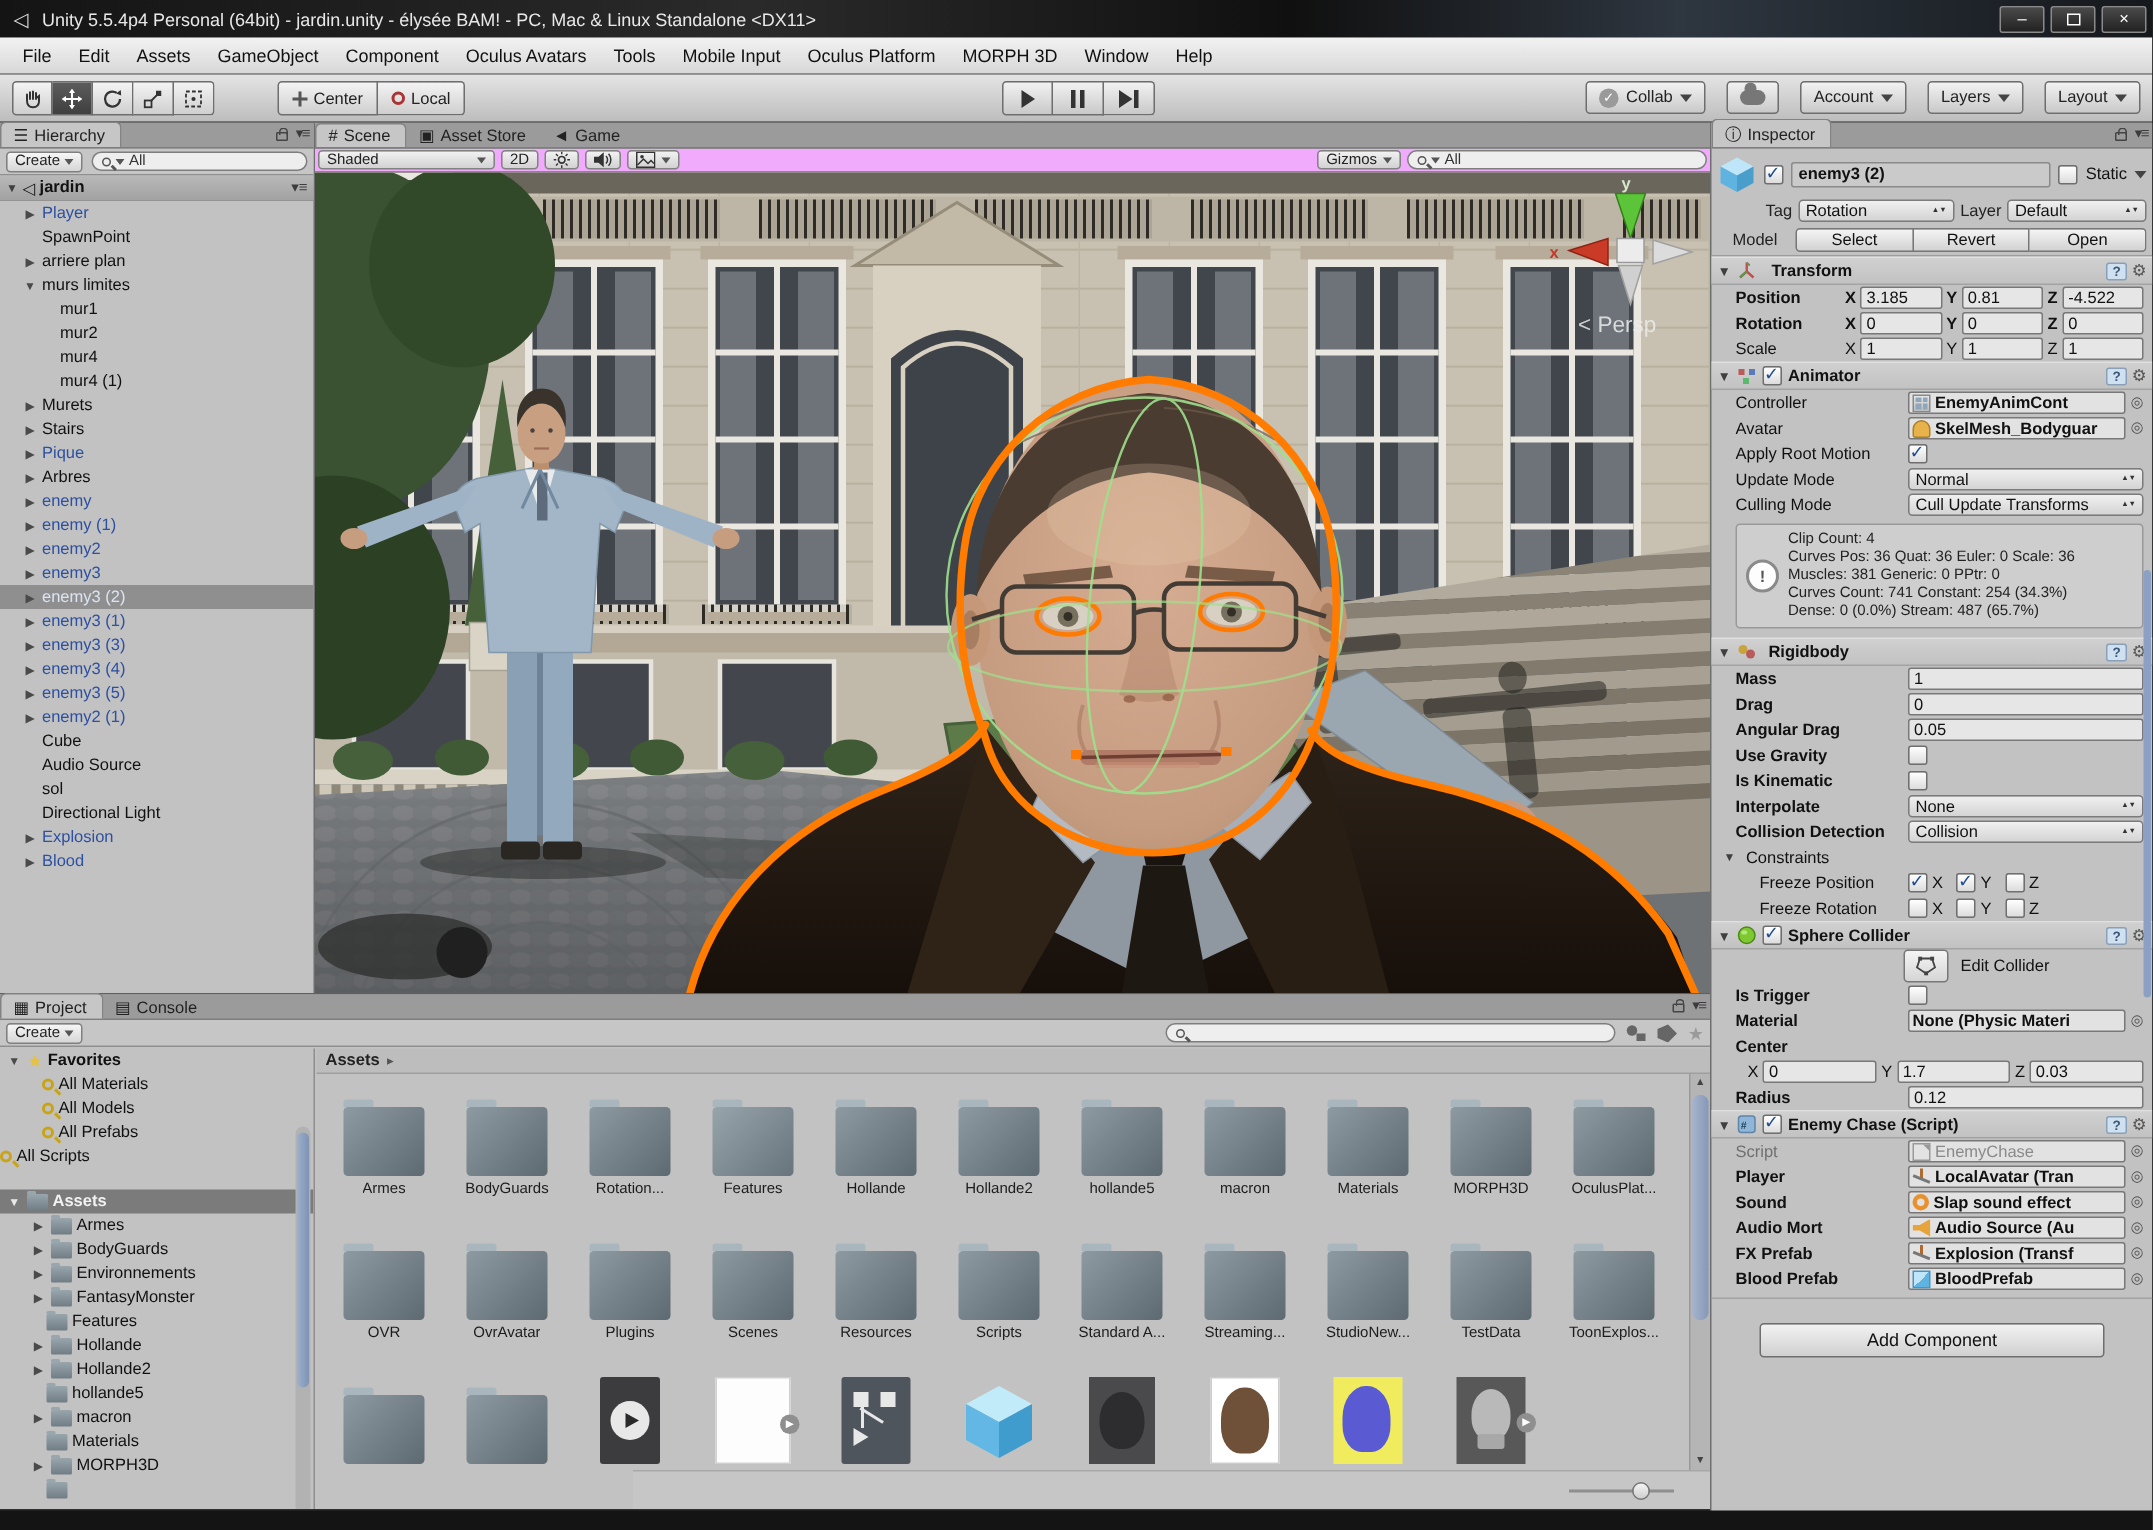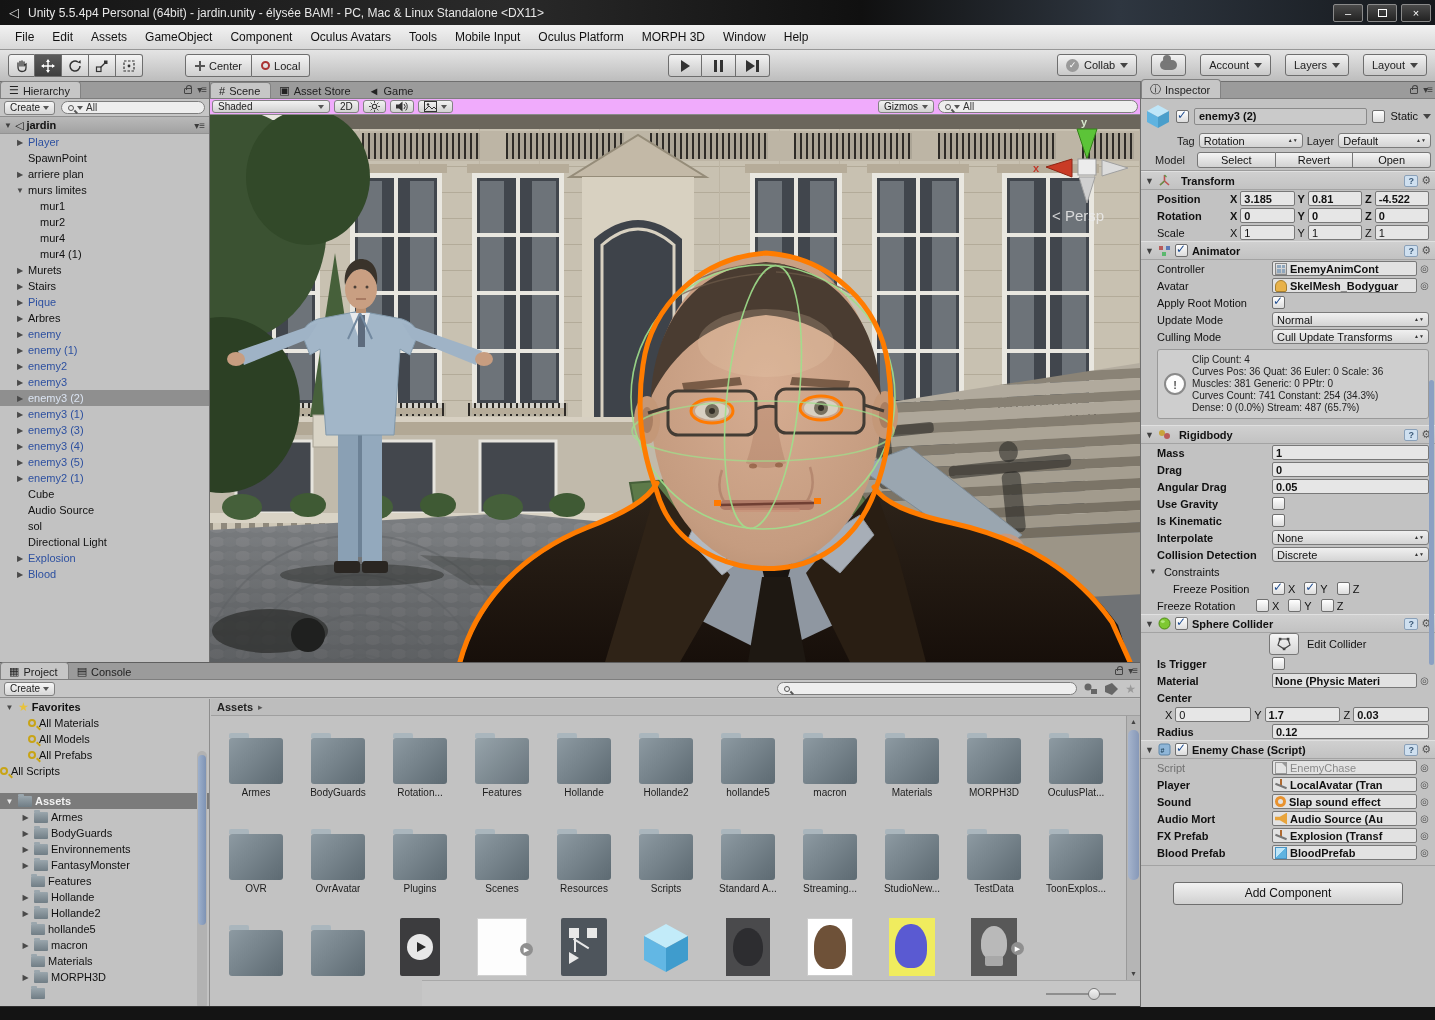--- a/index.html
+++ b/index.html
@@ -103,21 +103,21 @@
 .comp-h .fold{font-size:9px;color:#3f3f3f}
 .hgear{margin-left:auto;display:flex;gap:3px;align-items:center}
 .helpico{width:14px;height:12px;background:#cfe0f0;border:1px solid #8aa0b8;border-radius:2px;font-size:9px;font-weight:bold;color:#3c5a78;text-align:center;line-height:11px}
 .gearico{color:#555;font-size:11px}
 .irow{display:flex;align-items:center;min-height:17px;padding:0 6px 0 16px;gap:3px}
 .irow .lab{width:112px;flex:0 0 auto;overflow:hidden;white-space:nowrap}
 .irow .lab.b{font-weight:bold}
 .irow .lab.dim{color:#707070}
 .fld{height:15px;background:#e6e6e6;border:1px solid #787878;border-radius:2px;padding:0 3px;display:flex;align-items:center;overflow:hidden;white-space:nowrap}
 .fld.flex{flex:1}
-.fld.b{font-weight:bold}
+.fld.b{font-weight:normal}
 .axgrp{display:flex;align-items:center;gap:3px;flex:1}
 .axgrp .axl{font-size:11px}
 .axgrp .fld{flex:1;min-width:0}
 .objfld{flex:1;height:15px;background:#e2e2e2;border:1px solid #787878;border-radius:2px;display:flex;align-items:center;gap:3px;padding:0 2px;overflow:hidden;white-space:nowrap;font-weight:bold}
 .objfld.dim{font-weight:normal;color:#8a8a8a}
 .targ{color:#555;font-size:10px;flex:0 0 auto}
 .infobox{margin:4px 6px 6px 16px;background:#cecece;border:1px solid #999;border-radius:3px;padding:4px 6px 4px 6px;display:flex;gap:6px;align-items:center}
 .warnico{width:22px;height:22px;border-radius:50%;background:#fdfdfd;border:2px solid #8a8a8a;color:#555;font-weight:bold;text-align:center;line-height:20px;flex:0 0 auto}
 .infolines{font-size:10px;color:#222;line-height:12px}
 .editcolbtn{width:30px;height:22px;border:1px solid #777;border-radius:3px;background:linear-gradient(#f5f5f5,#d5d5d5);display:flex;align-items:center;justify-content:center}
@@ -968,38 +968,38 @@
     <div class="irow">
         <span class="lab b">Interpolate</span>
       <span class="dd" style="flex:1">
           <span>None</span>
           <span class="updown">▲▼</span>
         </span>
       </div>
     <div class="irow">
         <span class="lab b">Collision Detection</span>
       <span class="dd" style="flex:1">
-          <span>Discrete</span>
+          <span>Collision</span>
           <span class="updown">▲▼</span>
         </span>
       </div>
     <div class="irow" style="padding-left:8px">
         <span class="foldarrow">▼</span>
         <span style="margin-left:4px">Constraints</span>
       </div>
     <div class="irow" style="padding-left:32px">
         <span class="lab" style="width:96px">Freeze Position</span>
       <span class="cb on"></span>
         <span>X</span>
       <span class="cb on" style="margin-left:6px"></span>
         <span>Y</span>
       <span class="cb" style="margin-left:6px"></span>
         <span>Z</span>
       </div>
-    <div class="irow" style="padding-left:16px">
+    <div class="irow" style="padding-left:32px">
         <span class="lab" style="width:96px">Freeze Rotation</span>
       <span class="cb"></span>
         <span>X</span>
       <span class="cb" style="margin-left:6px"></span>
         <span>Y</span>
       <span class="cb" style="margin-left:6px"></span>
         <span>Z</span>
       </div>
 
     <div class="comp-h">

